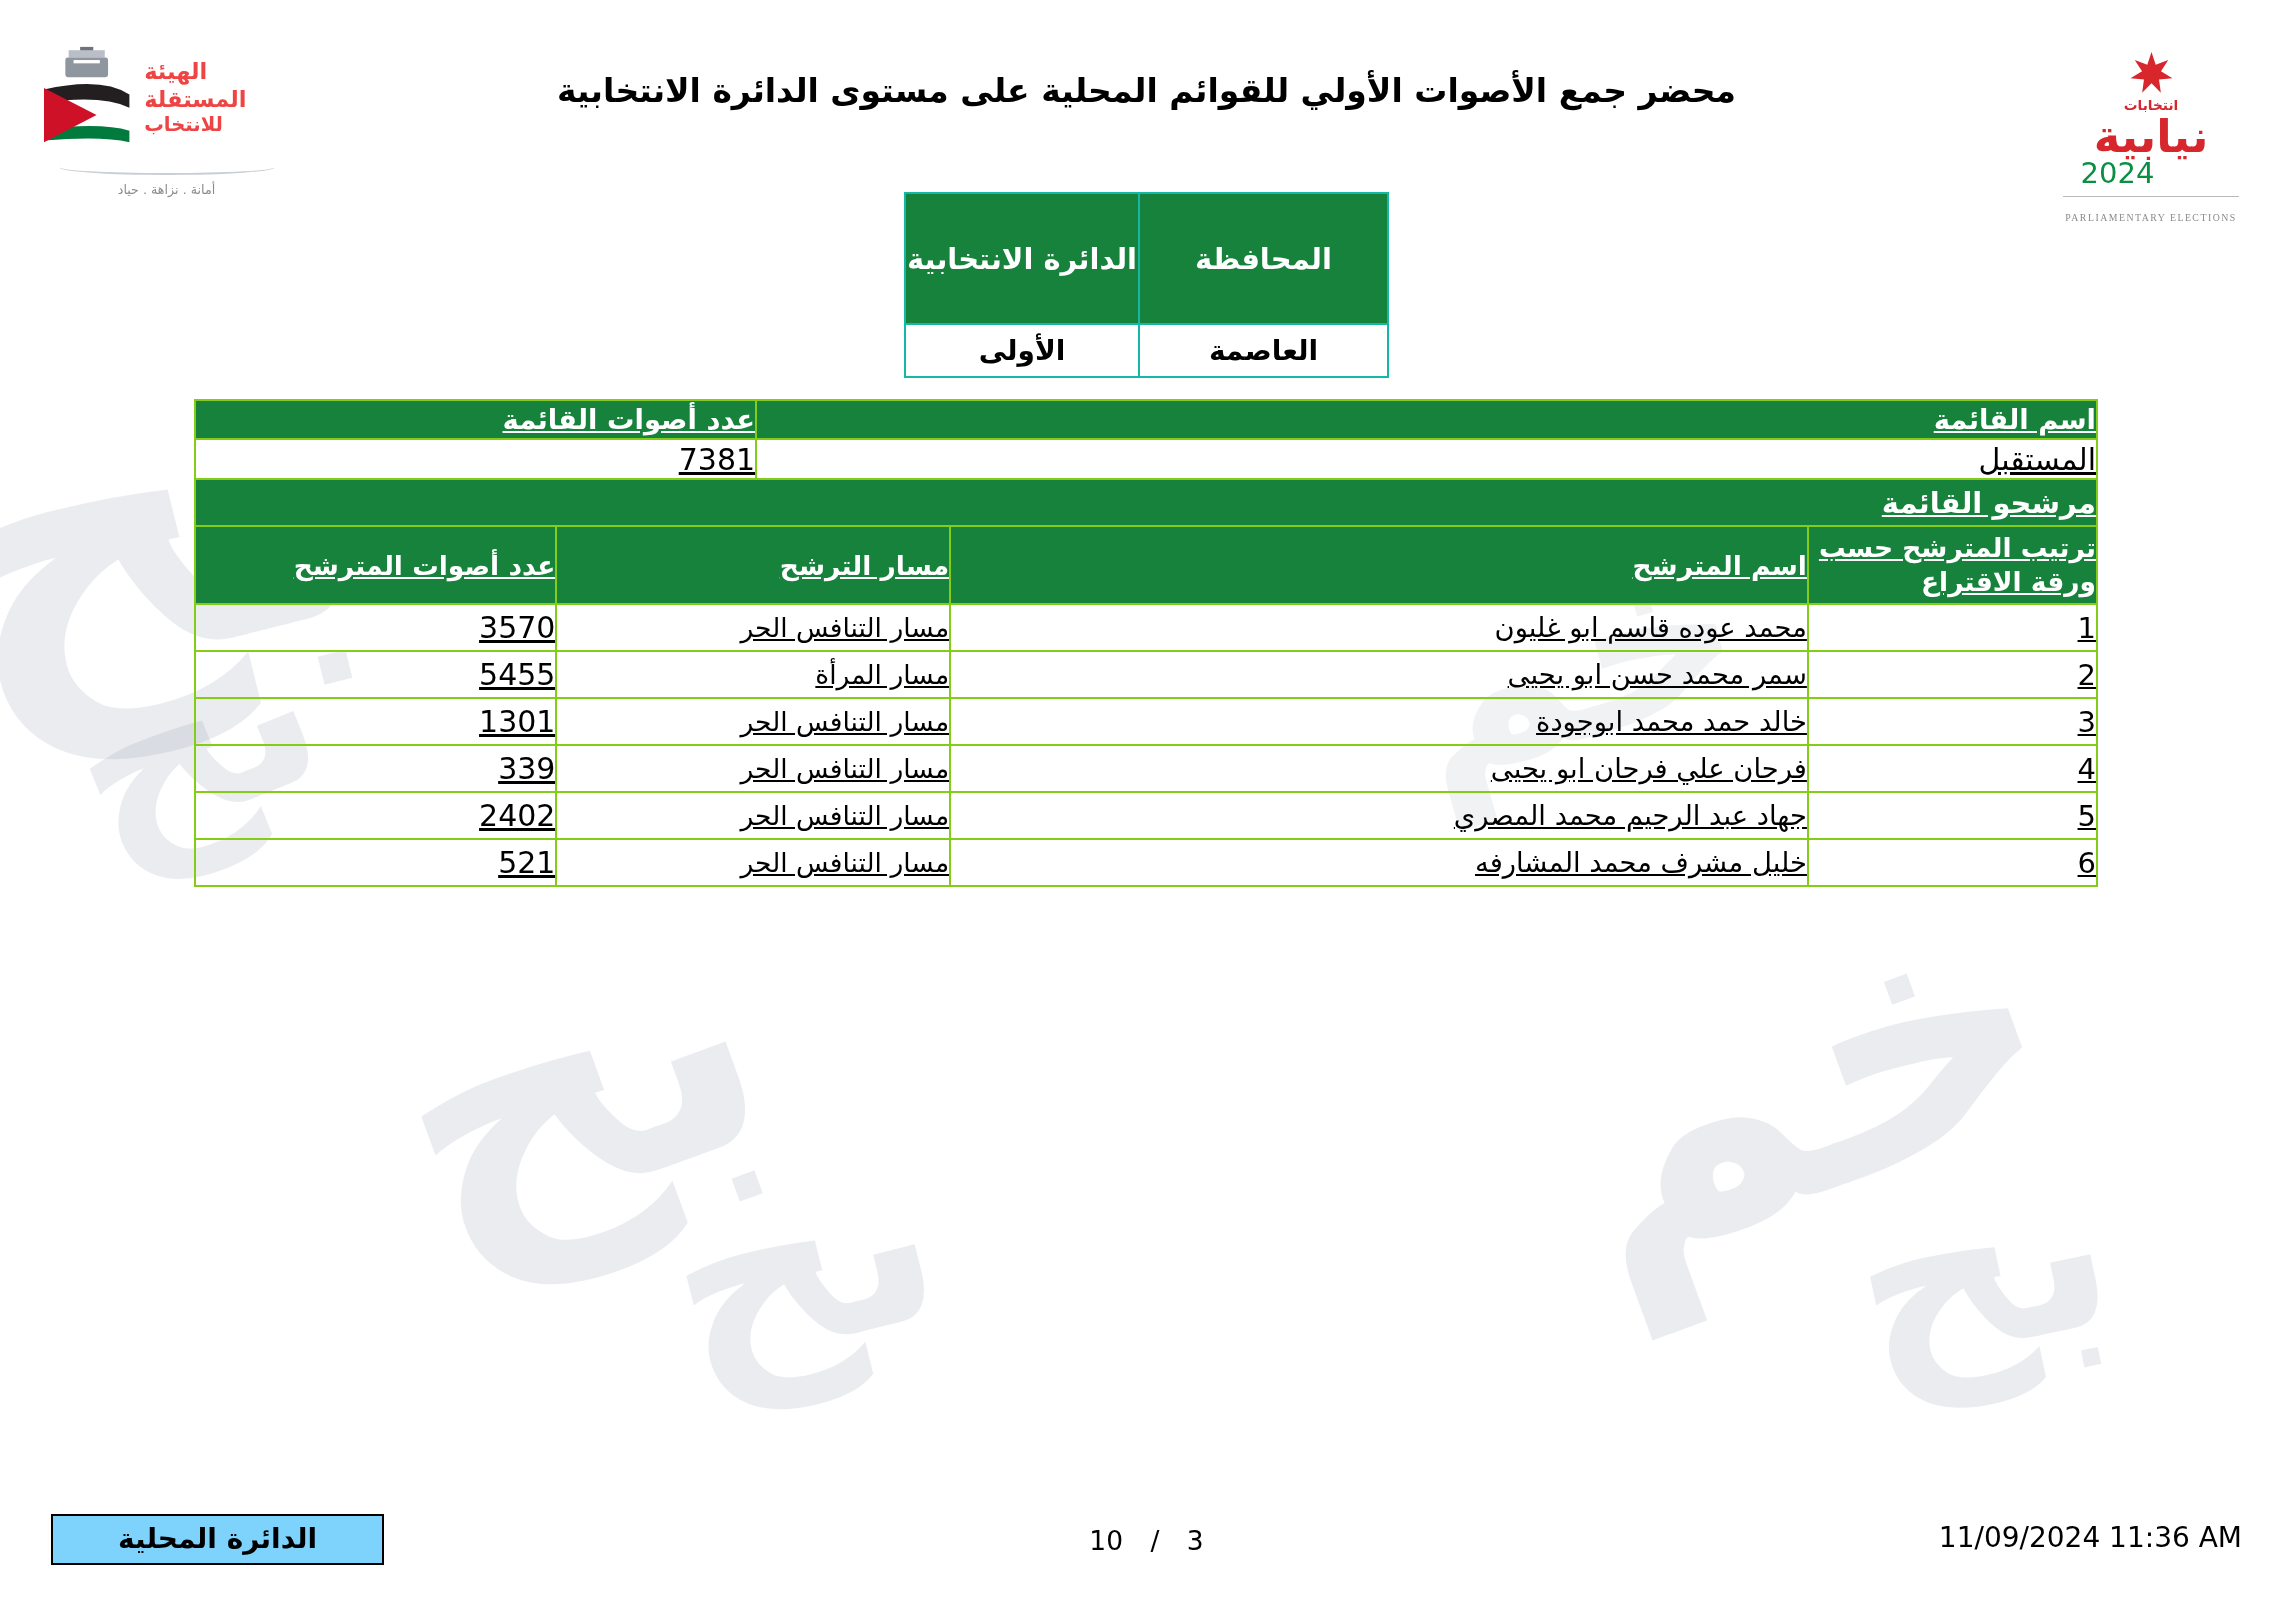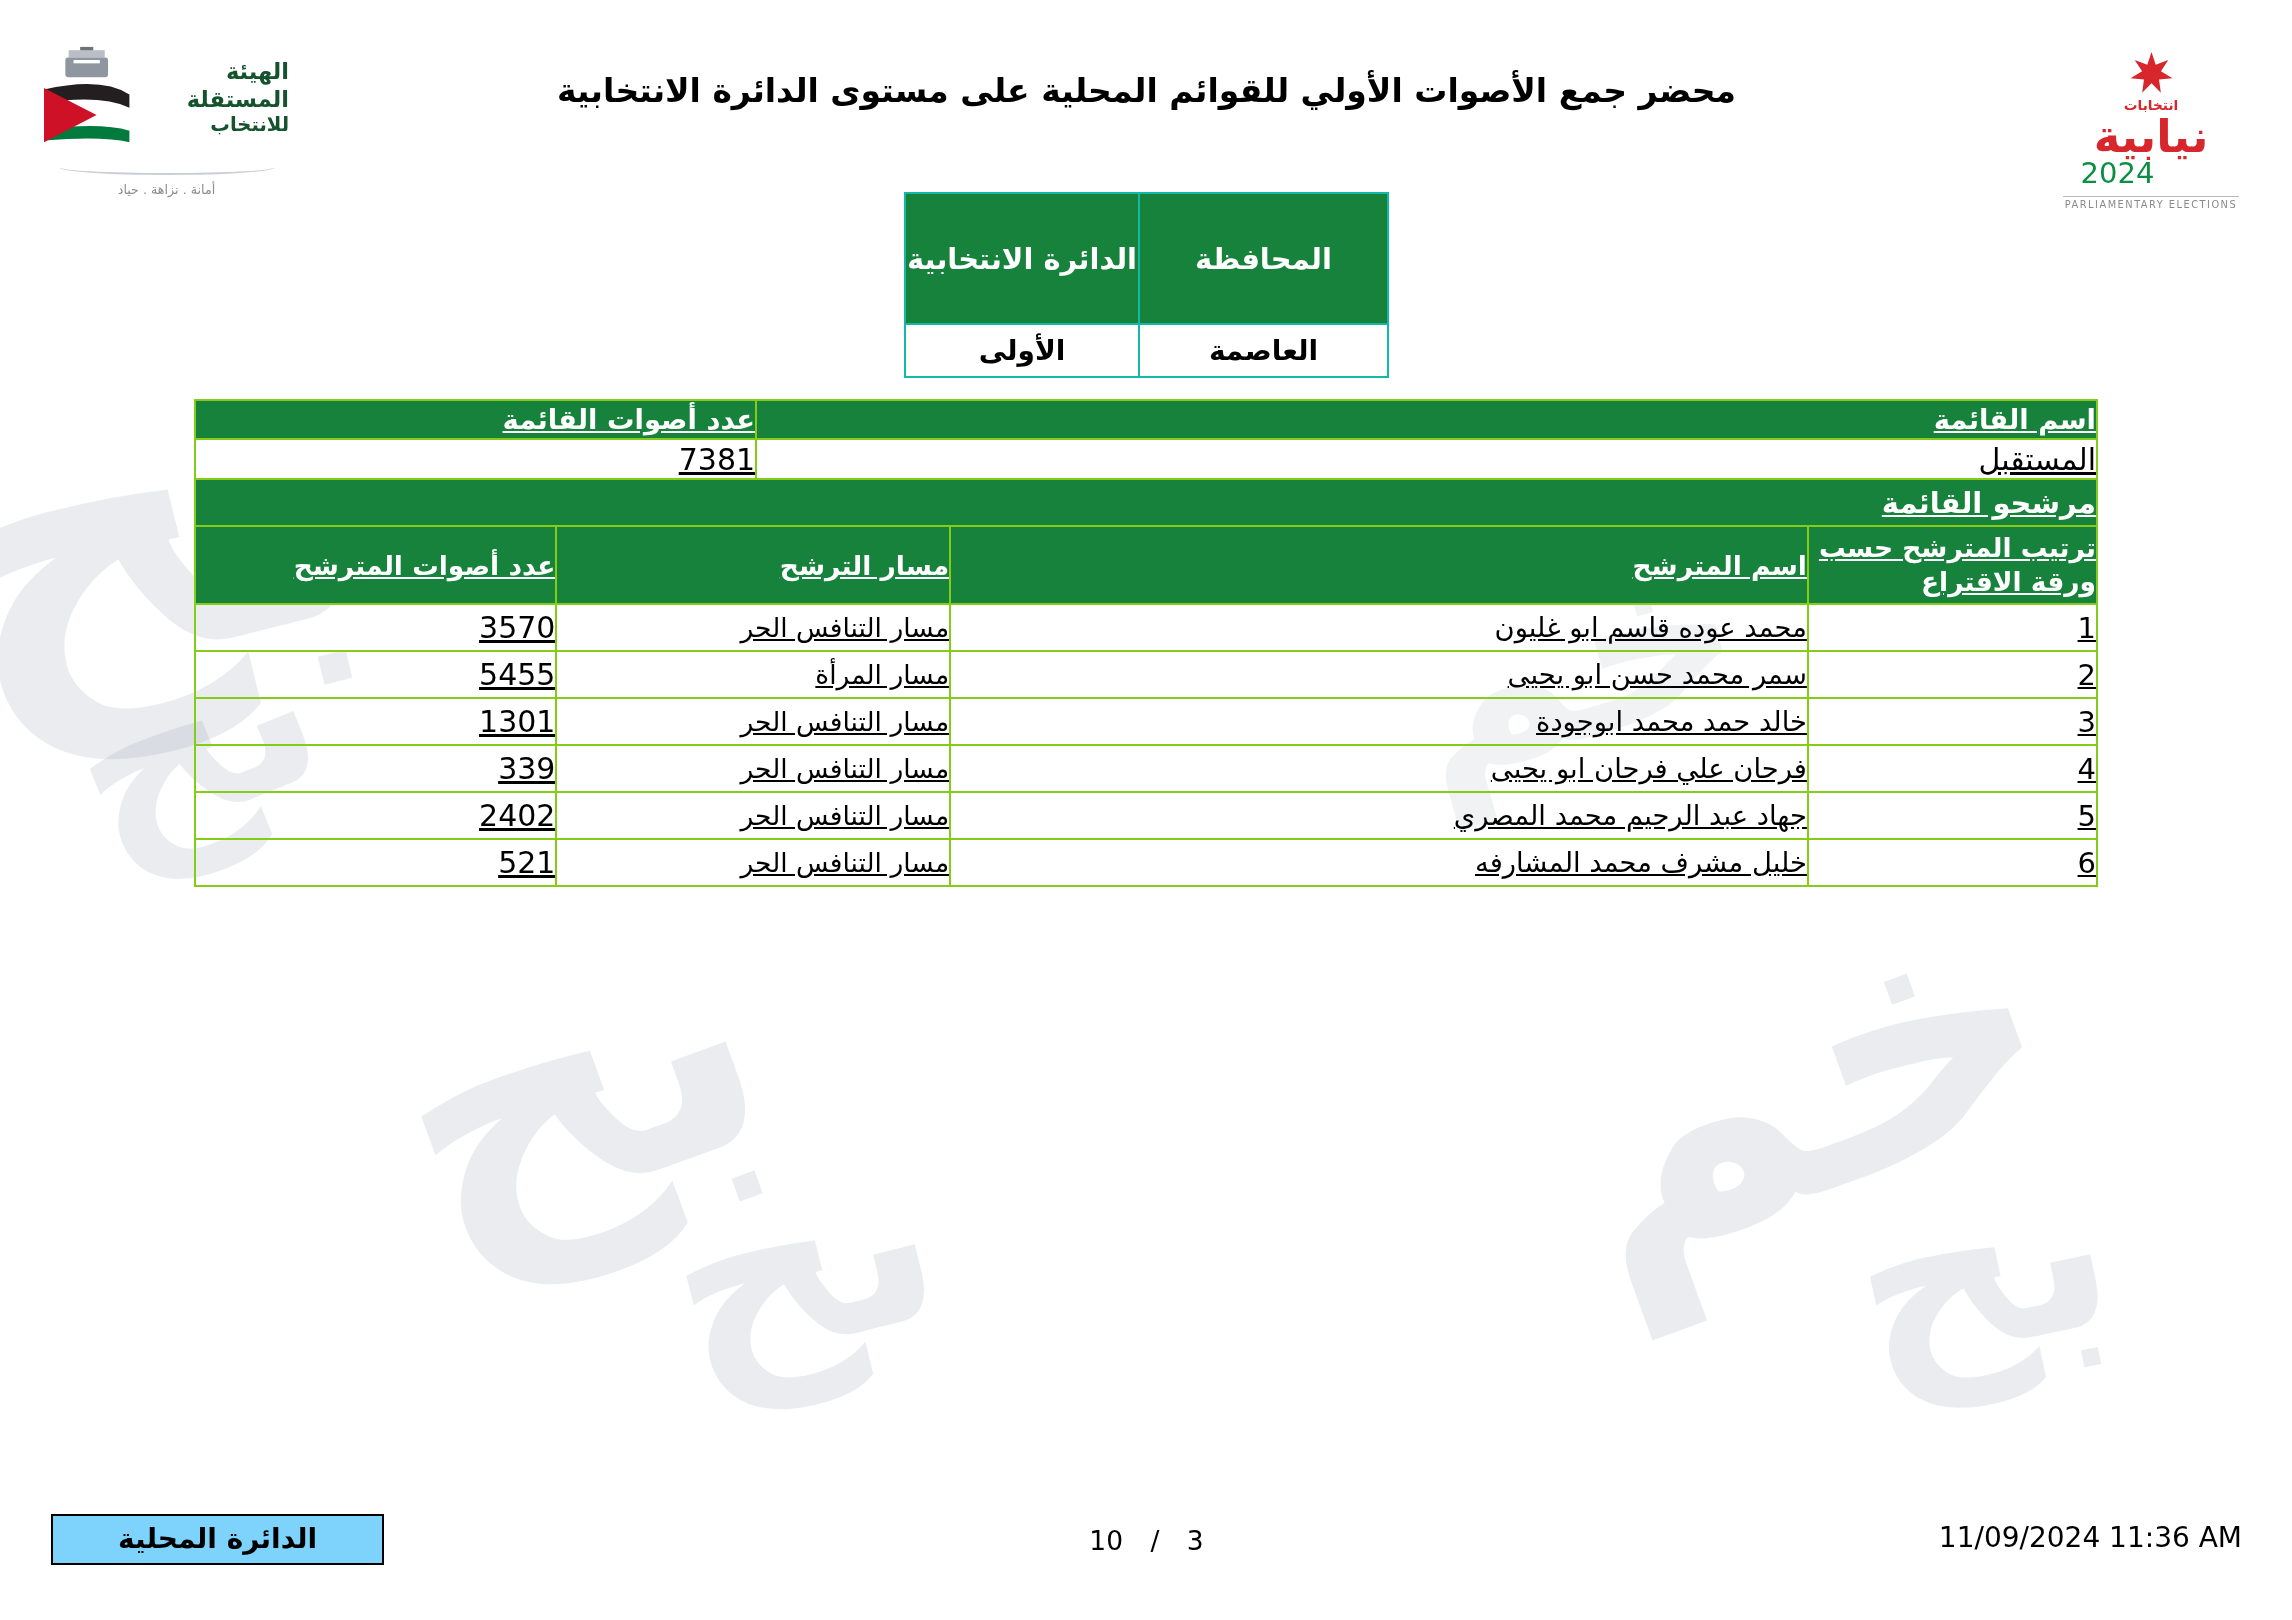--- a/index.html
+++ b/index.html
@@ -36,33 +36,33 @@
   .content { position:relative; z-index:2; }
 
   
   .title-block { position:absolute; top:55px; left:0; right:0; text-align:center; direction:rtl; }
   .title1 { font-size:37px; font-weight:bold; }
   .title2 { font-size:33px; font-weight:bold; margin-top:15.7px; }
 
   
   .iec-logo { position:absolute; left:44px; top:37px; width:245px; direction:rtl; }
   .iec-top { display:flex; flex-direction:row-reverse; align-items:center; gap:9.8px; }
-  .iec-text { text-align:right; color:#14532d; font-weight:bold; line-height:1.25; }
+  .iec-text { text-align:left; color:#ef4444; font-weight:bold; line-height:1.25; }
   .iec-text .l1 { font-size:22.5px; }
   .iec-text .l2 { font-size:19.6px; letter-spacing:3.9px; }
   .iec-tagline { margin-top:7.8px; text-align:center; color:#8c8c8c; font-size:12.7px; letter-spacing:2px; }
   .iec-arc { width:216px; height:15.7px; border-bottom:2px solid #c9ced6; border-radius:0 0 50% 50%; margin:2px auto 0; }
 
   
   .e24-logo { position:absolute; right:54px; top:52px; width:176px; text-align:center; direction:rtl; }
   .e24-star { display:block; margin:0 auto 2px; }
   .e24-small { color:#d7262c; font-size:13.7px; font-weight:bold; }
   .e24-main { color:#d7262c; font-size:45px; font-weight:bold; line-height:1.05; display:block; }
   .e24-year { color:#0a8f44; font-size:29px; font-weight:normal; display:block; text-align:left; direction:ltr; padding-left:17.6px; margin-top:-3.9px; }
-  .e24-caption { border-top:1px solid #b9b9b9; margin-top:5.9px; padding-top:2px; color:#8a8a8a; font-size:9.8px; letter-spacing:1.5px; direction:ltr; }
+  .e24-caption { border-top:1px solid #b9b9b9; margin-top:5.9px; padding-top:15px; color:#8a8a8a; font-size:9.8px; letter-spacing:1.5px; direction:ltr;font-family:Liberation Serif, serif; }
 
   
   .district-table { position:absolute; left:904px; top:192px; border-collapse:collapse; table-layout:fixed; direction:rtl; }
   .district-table td { border:2px solid #14b8a6; text-align:center; vertical-align:middle; }
   .district-table .hdr { background:var(--green); color:#fff; font-weight:bold; font-size:29px; height:131px; }
   .district-table .val { height:53px; font-size:28px; font-weight:bold; }
   .col-gov { width:249px; }
   .col-dist { width:234px; }
 
   

